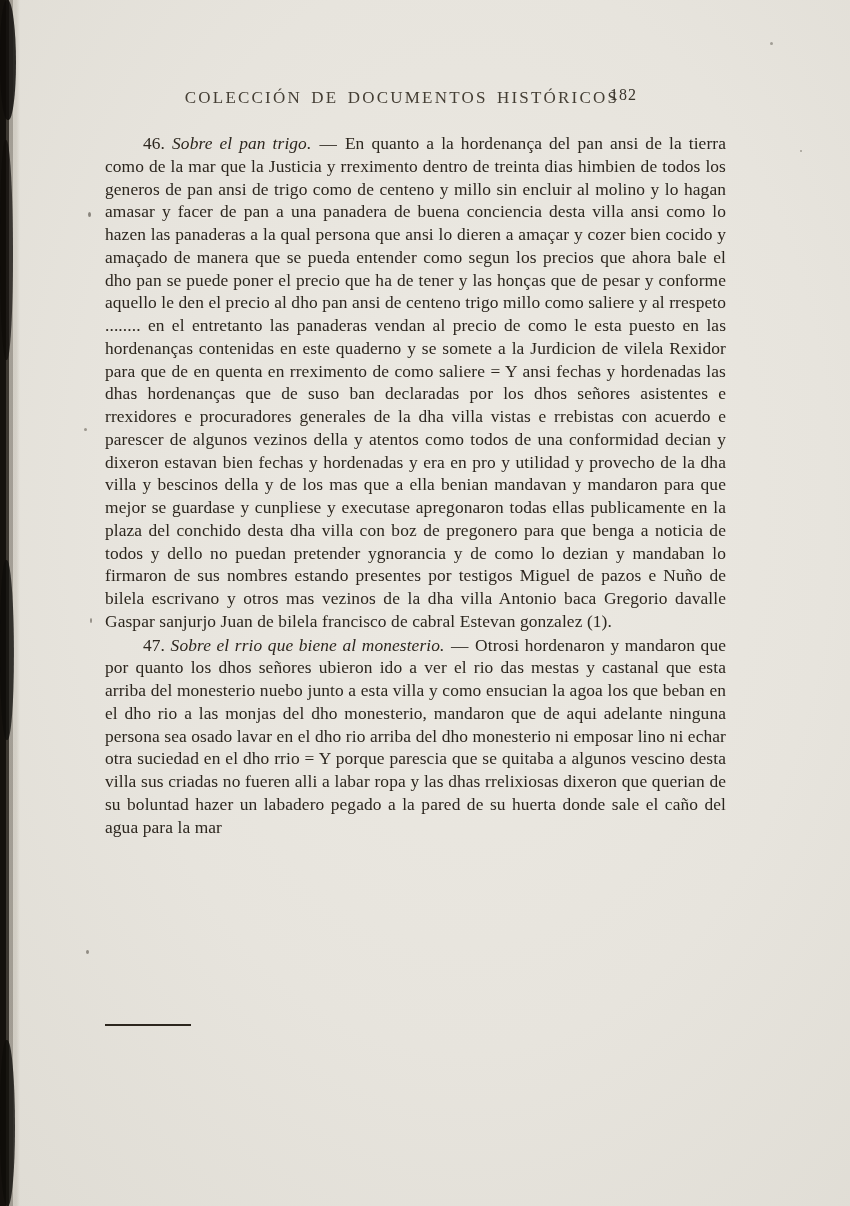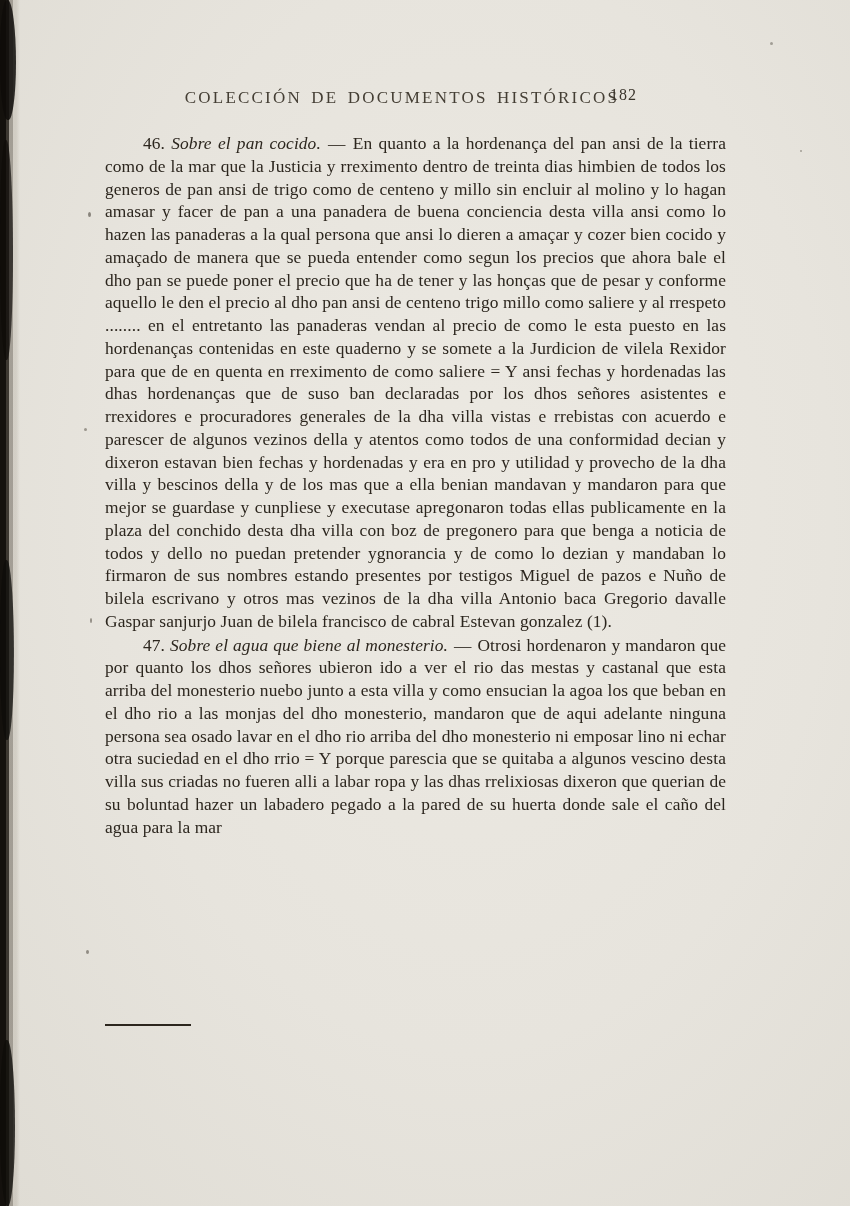--- a/index.html
+++ b/index.html
@@ -136,28 +136,28 @@
 
   <div class="running-head">
     <span class="running-title">COLECCIÓN DE DOCUMENTOS HISTÓRICOS</span>
     <span class="page-number">182</span>
   </div>
 
   <div class="text-block">
 
     <p class="entry">
       <span class="num">46.</span>
-      <span class="entry-title">Sobre el pan cocido.</span>
+      <span class="entry-title">Sobre el pan trigo.</span>
       <span class="dash">—</span>
       <span class="entry-text">En quanto a la hordenança del pan ansi de la tierra como de la mar que la Justicia y rreximento dentro de treinta dias himbien de todos los generos de pan ansi de trigo como de centeno y millo sin encluir al molino y lo hagan amasar y facer de pan a una panadera de buena conciencia desta villa ansi como lo hazen las panaderas a la qual persona que ansi lo dieren a amaçar y cozer bien cocido y amaçado de manera que se pueda entender como segun los precios que ahora bale el dho pan se puede poner el precio que ha de tener y las honças que de pesar y conforme aquello le den el precio al dho pan ansi de centeno trigo millo como saliere y al rrespeto ........ en el entretanto las panaderas vendan al precio de como le esta puesto en las hordenanças contenidas en este quaderno y se somete a la Jurdicion de vilela Rexidor para que de en quenta en rreximento de como saliere = Y ansi fechas y hordenadas las dhas hordenanças que de suso ban declaradas por los dhos señores asistentes e rrexidores e procuradores generales de la dha villa vistas e rrebistas con acuerdo e parescer de algunos vezinos della y atentos como todos de una conformidad decian y dixeron estavan bien fechas y hordenadas y era en pro y utilidad y provecho de la dha villa y bescinos della y de los mas que a ella benian mandavan y mandaron para que mejor se guardase y cunpliese y executase apregonaron todas ellas publicamente en la plaza del conchido desta dha villa con boz de pregonero para que benga a noticia de todos y dello no puedan pretender ygnorancia y de como lo dezian y mandaban lo firmaron de sus nombres estando presentes por testigos Miguel de pazos e Nuño de bilela escrivano y otros mas vezinos de la dha villa Antonio baca Gregorio davalle Gaspar sanjurjo Juan de bilela francisco de cabral Estevan gonzalez (1).</span>
     </p>
 
     <p class="entry">
       <span class="num">47.</span>
-      <span class="entry-title">Sobre el agua que biene al monesterio.</span>
+      <span class="entry-title">Sobre el rrio que biene al monesterio.</span>
       <span class="dash">—</span>
       <span class="entry-text">Otrosi hordenaron y mandaron que por quanto los dhos señores ubieron ido a ver el rio das mestas y castanal que esta arriba del monesterio nuebo junto a esta villa y como ensucian la agoa los que beban en el dho rio a las monjas del dho monesterio, mandaron que de aqui adelante ninguna persona sea osado lavar en el dho rio arriba del dho monesterio ni emposar lino ni echar otra suciedad en el dho rrio = Y porque parescia que se quitaba a algunos vescino desta villa sus criadas no fueren alli a labar ropa y las dhas rrelixiosas dixeron que querian de su boluntad hazer un labadero pegado a la pared de su huerta donde sale el caño del agua para la mar</span>
     </p>
 
   </div>
 
   <div class="footnote-block">
     <div class="fn-rule"></div>
   </div>
 

